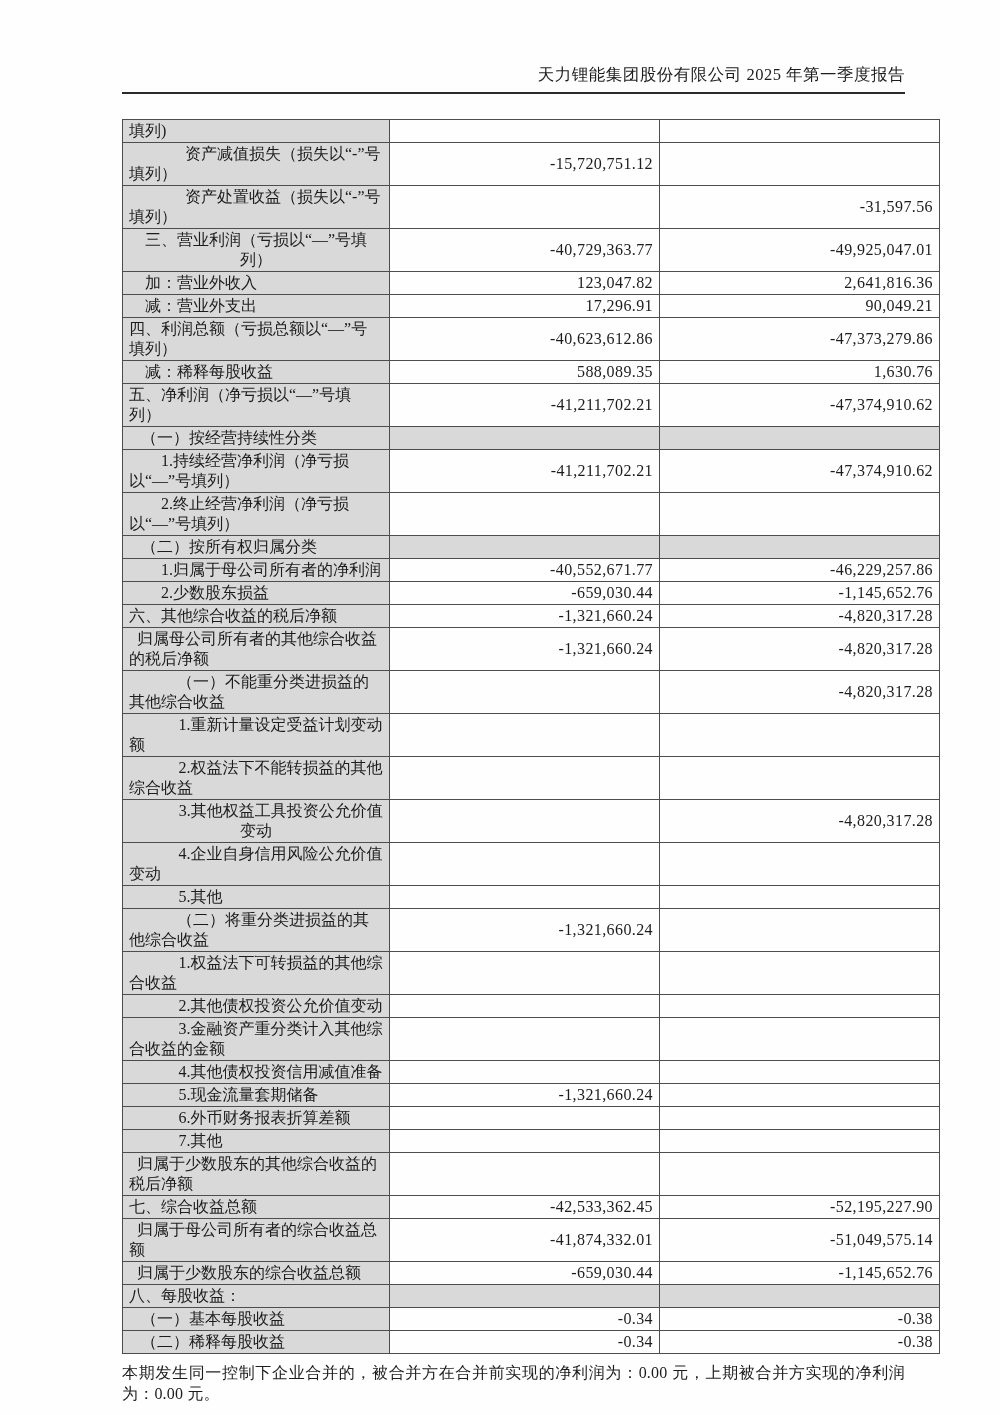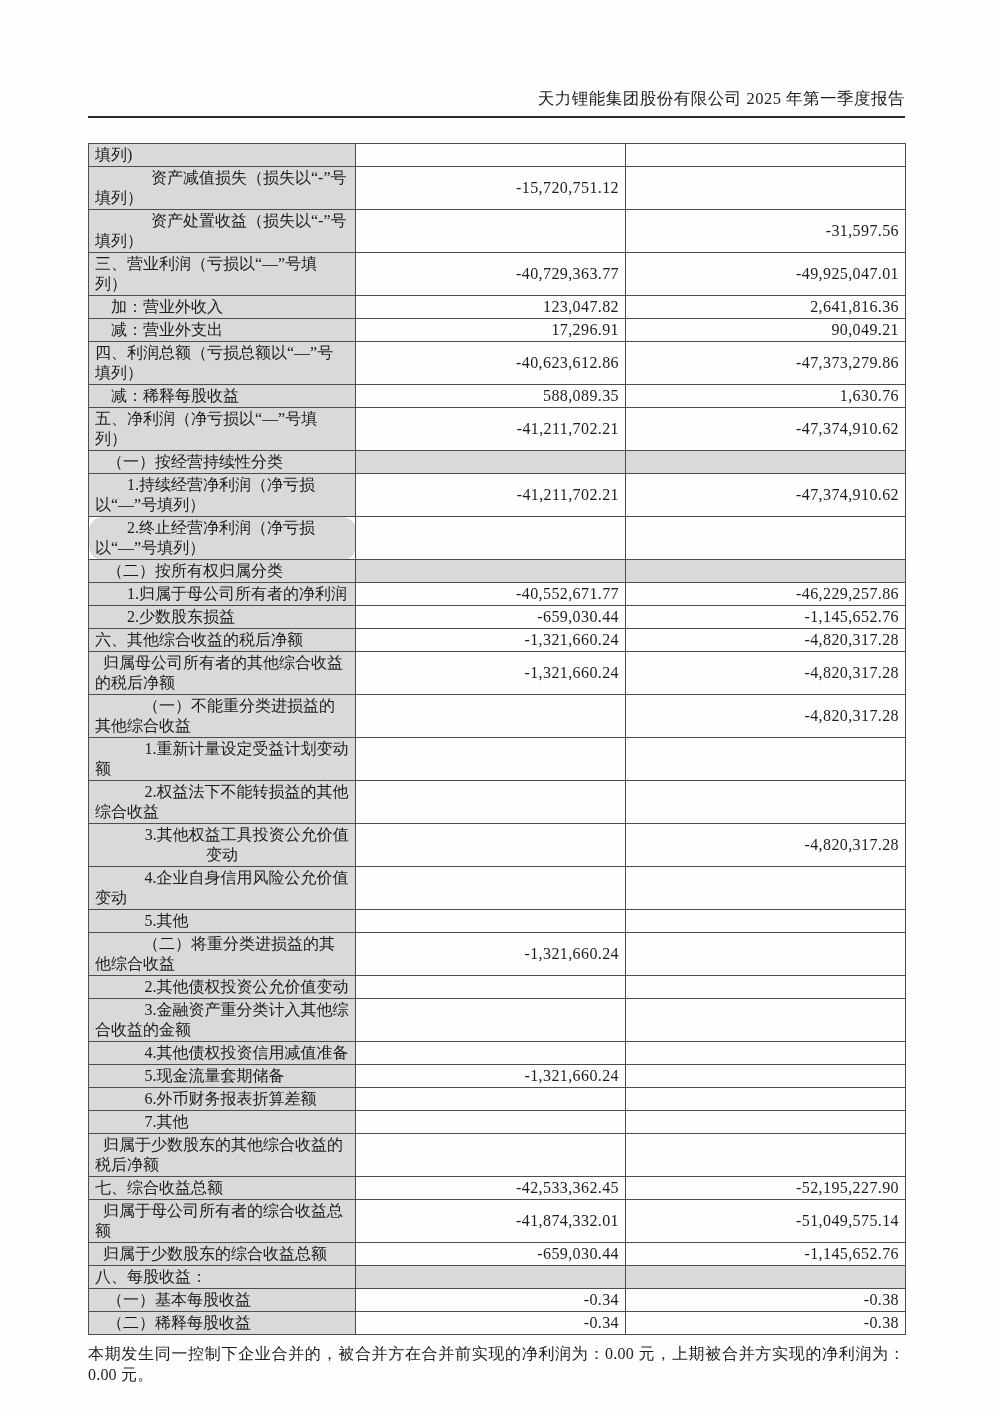--- a/index.html
+++ b/index.html
@@ -8,21 +8,22 @@
     position: relative;
     width: 1000px;
     height: 1415px;
     margin: 0 auto;
     background: #fefefe;
     font-family: "Liberation Serif", "DejaVu Serif", serif;
     color: #1c1c1c;
     overflow: hidden;
   }
   .content {
-    padding: 88px 95px 0 88px;
+    padding: 64px 95px 0 88px;
+    margin-left: 34px;
   }
   .report-header {
     text-align: right;
     font-size: 16.5px;
     line-height: 21px;
     letter-spacing: 0.5px;
     padding-bottom: 7px;
     border-bottom: 2.5px solid #2a2a2a;
   }
   .table-wrap {
@@ -87,21 +88,21 @@
               <td class="label-cell" style="text-indent: 3.5em;">资产减值损失（损失以“-”号填列）</td>
               <td class="num-cell">-15,720,751.12</td>
               <td class="num-cell"></td>
             </tr>
             <tr class="">
               <td class="label-cell" style="text-indent: 3.5em;">资产处置收益（损失以“-”号填列）</td>
               <td class="num-cell"></td>
               <td class="num-cell">-31,597.56</td>
             </tr>
             <tr class="">
-              <td class="label-cell" style="text-indent: 0em;">三、营业利润（亏损以“—”号填列）</td>
+              <td class="label-cell" style="text-indent: 0em; text-align: center;">三、营业利润（亏损以“—”号填列）</td>
               <td class="num-cell">-40,729,363.77</td>
               <td class="num-cell">-49,925,047.01</td>
             </tr>
             <tr class="">
               <td class="label-cell" style="text-indent: 1em;">加：营业外收入</td>
               <td class="num-cell">123,047.82</td>
               <td class="num-cell">2,641,816.36</td>
             </tr>
             <tr class="">
               <td class="label-cell" style="text-indent: 1em;">减：营业外支出</td>
@@ -127,21 +128,21 @@
               <td class="label-cell" style="text-indent: 0.75em;">（一）按经营持续性分类</td>
               <td class="num-cell"></td>
               <td class="num-cell"></td>
             </tr>
             <tr class="">
               <td class="label-cell" style="text-indent: 2em;">1.持续经营净利润（净亏损以“—”号填列）</td>
               <td class="num-cell">-41,211,702.21</td>
               <td class="num-cell">-47,374,910.62</td>
             </tr>
             <tr class="">
-              <td class="label-cell" style="text-indent: 2em; border-radius: 14px;">2.终止经营净利润（净亏损以“—”号填列）</td>
+              <td class="label-cell" style="text-indent: 2em;">2.终止经营净利润（净亏损以“—”号填列）</td>
               <td class="num-cell"></td>
               <td class="num-cell"></td>
             </tr>
             <tr class="shaded">
               <td class="label-cell" style="text-indent: 0.75em;">（二）按所有权归属分类</td>
               <td class="num-cell"></td>
               <td class="num-cell"></td>
             </tr>
             <tr class="">
               <td class="label-cell" style="text-indent: 2em;">1.归属于母公司所有者的净利润</td>
@@ -192,20 +193,25 @@
               <td class="label-cell" style="text-indent: 3.1em;">5.其他</td>
               <td class="num-cell"></td>
               <td class="num-cell"></td>
             </tr>
             <tr class="">
               <td class="label-cell" style="text-indent: 3em;">（二）将重分类进损益的其他综合收益</td>
               <td class="num-cell">-1,321,660.24</td>
               <td class="num-cell"></td>
             </tr>
             <tr class="">
+              <td class="label-cell" style="text-indent: 3.1em;">1.权益法下可转损益的其他综合收益</td>
+              <td class="num-cell"></td>
+              <td class="num-cell"></td>
+            </tr>
+            <tr class="">
               <td class="label-cell" style="text-indent: 3.1em;">2.其他债权投资公允价值变动</td>
               <td class="num-cell"></td>
               <td class="num-cell"></td>
             </tr>
             <tr class="">
               <td class="label-cell" style="text-indent: 3.1em;">3.金融资产重分类计入其他综合收益的金额</td>
               <td class="num-cell"></td>
               <td class="num-cell"></td>
             </tr>
             <tr class="">

